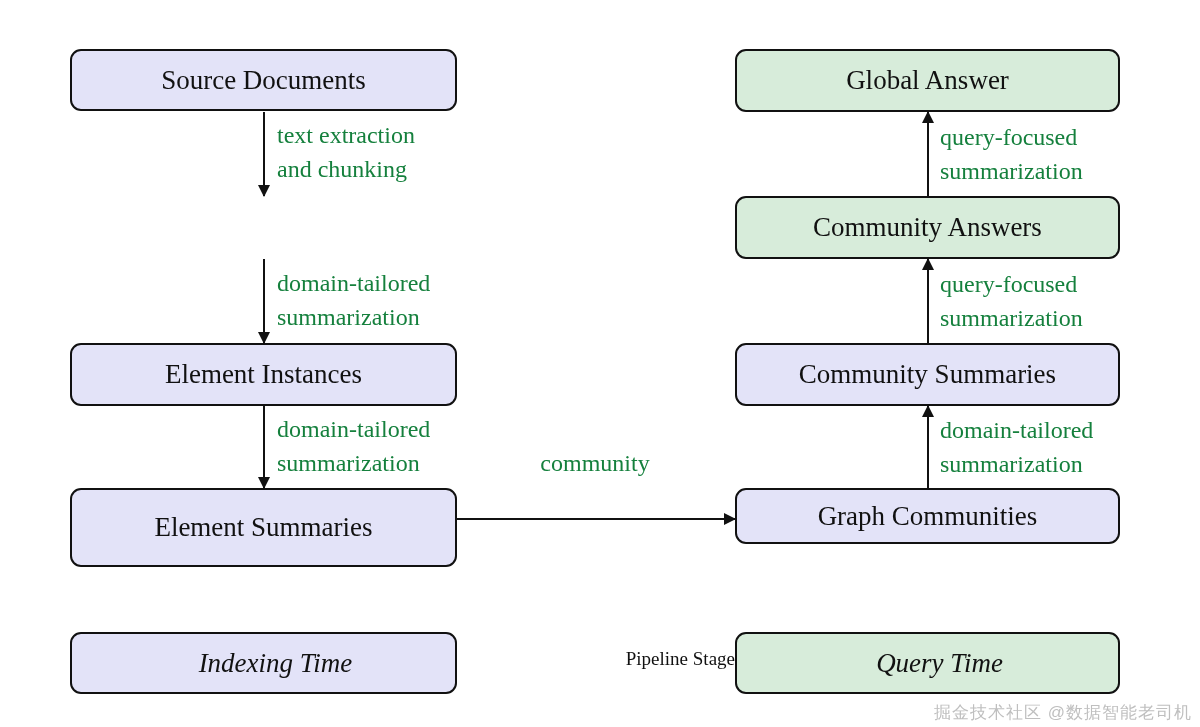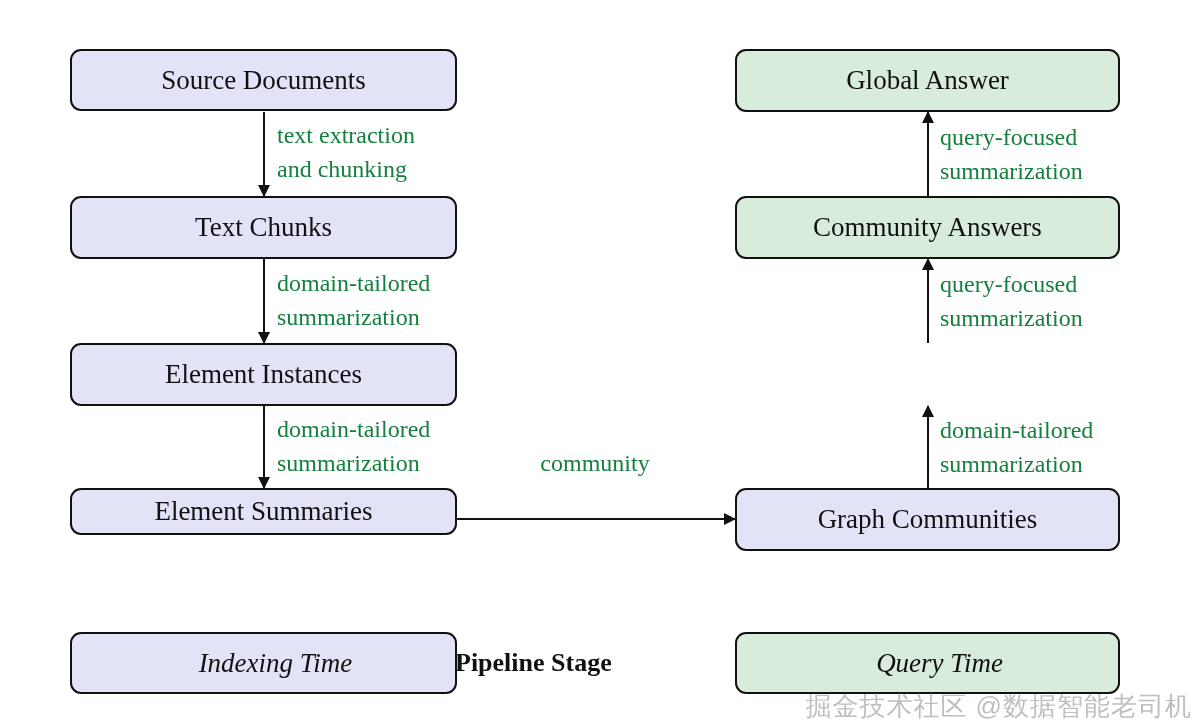--- a/index.html
+++ b/index.html
@@ -72,66 +72,66 @@
   .edge-label {
     position: absolute;
     font-size: 24px;
     line-height: 34px;
     color: #15803d;
     white-space: nowrap;
   }
   .edge-label.centered { text-align: center; }
   .legend-title {
     position: absolute;
-    font-size: 26px;
-    font-weight: bold;
+    font-size: 19px;
+    font-weight: normal;
     color: #111111;
-    text-align: left;
+    text-align: right;
   }
   .watermark {
     position: absolute;
     right: 8px;
     bottom: 3px;
-    font-size: 26px;
+    font-size: 17px;
     color: #bfbfbf;
     font-family: "Liberation Sans", sans-serif;
     letter-spacing: 1px;
   }
 </style>
 </head>
 <body>
 
 <div class="canvas">
 
   <div class="node lav" style="left:70px; top:49px; width:387px; height:62px;">
     <span>Source Documents</span>
   </div>
 
-  <div class="node lav" style="left:70px; top:196px; width:387px; height:63px;">
-    <span>Text Chunks</span>
-  </div>
 
   <div class="node lav" style="left:70px; top:343px; width:387px; height:63px;">
     <span>Element Instances</span>
   </div>
 
-  <div class="node lav" style="left:70px; top:488px; width:387px; height:47px;">
+  <div class="node lav" style="left:70px; top:488px; width:387px; height:79px;">
     <span>Element Summaries</span>
   </div>
 
   <div class="node grn" style="left:735px; top:49px; width:385px; height:63px;">
     <span>Global Answer</span>
   </div>
 
   <div class="node grn" style="left:735px; top:196px; width:385px; height:63px;">
     <span>Community Answers</span>
   </div>
 
-
-  <div class="node lav" style="left:735px; top:488px; width:385px; height:63px;">
+  <div class="node lav" style="left:735px; top:343px; width:385px; height:63px;">
+    <span>Community Summaries</span>
+  </div>
+
+  <div class="node lav" style="left:735px; top:488px; width:385px; height:56px;">
     <span>Graph Communities</span>
   </div>
 
   <div class="node lav italic" style="left:70px; top:632px; width:387px; height:62px;">
     <span>Indexing Time</span>
   </div>
 
   <div class="legend-title" style="left:455px; top:648px; width:280px;">Pipeline Stage</div>
 
   <div class="node grn italic" style="left:735px; top:632px; width:385px; height:62px;">

